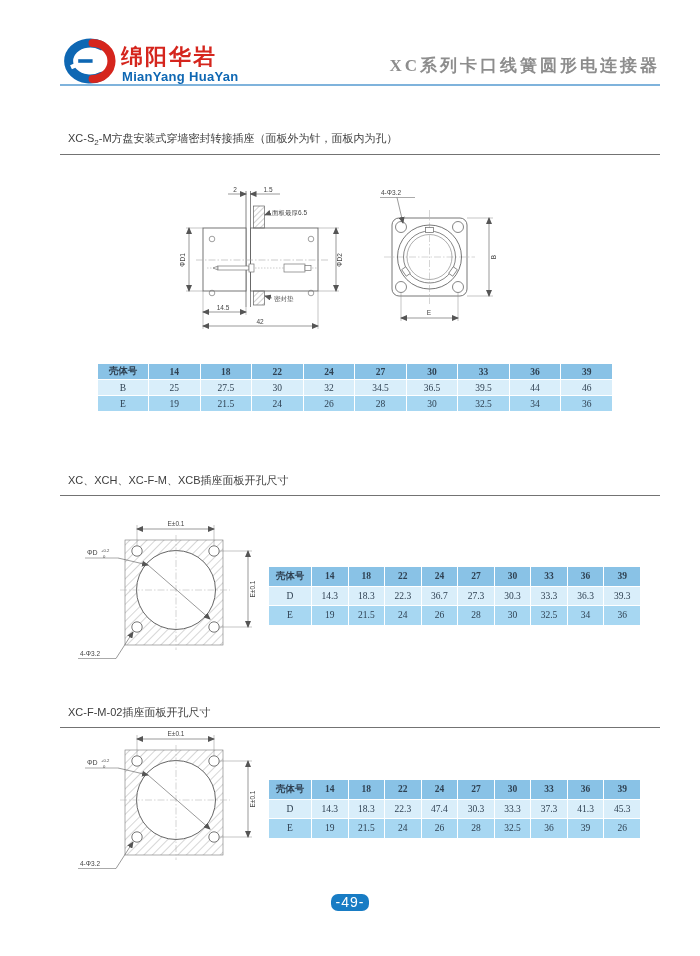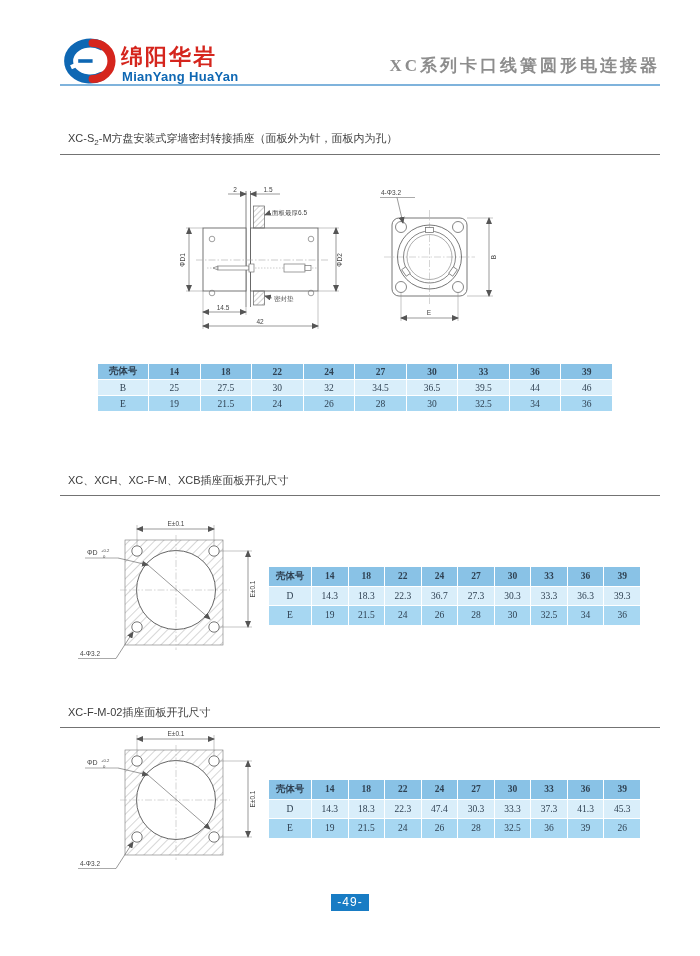--- a/index.html
+++ b/index.html
@@ -57,22 +57,22 @@
   
   .fig { position:absolute; }
   .f1 { left:180px; top:183px; }
   .f2 { left:375px; top:183px; }
   .f3 { left:70px;  top:506px; }
   .f4 { left:70px;  top:716px; }
   svg text { font-family:"Liberation Sans",sans-serif; fill:#444; }
   
   .page-badge {
     position:absolute; left:331px; top:894px; width:38px; height:17px;
-    background:var(--badge-blue,#187cc4); border-radius:0; color:#ffffff;
-    font-size:12px; line-height:17px; text-align:center; letter-spacing:1px;
+    background:var(--badge-blue,#187cc4); border-radius:7px; color:#ffffff;
+    font-size:14px; line-height:17px; text-align:center; letter-spacing:1px;
   }
 </style>
 </head>
 <body>
 
 <svg class="logo-svg" width="54" height="50" viewBox="0 0 60 54">
   <path d="M 44 10 A 24 20 0 1 0 44 44" fill="none" stroke="#0e67b3" stroke-width="10" stroke-linecap="round"></path>
   <path d="M 34 7 A 21 20 0 0 1 34 47" fill="none" stroke="#d5251d" stroke-width="9" stroke-linecap="round"></path>
   <line x1="10" y1="34" x2="44" y2="19" stroke="#ffffff" stroke-width="5"></line>
   <line x1="18" y1="27" x2="34" y2="27" stroke="#0e67b3" stroke-width="4"></line>

